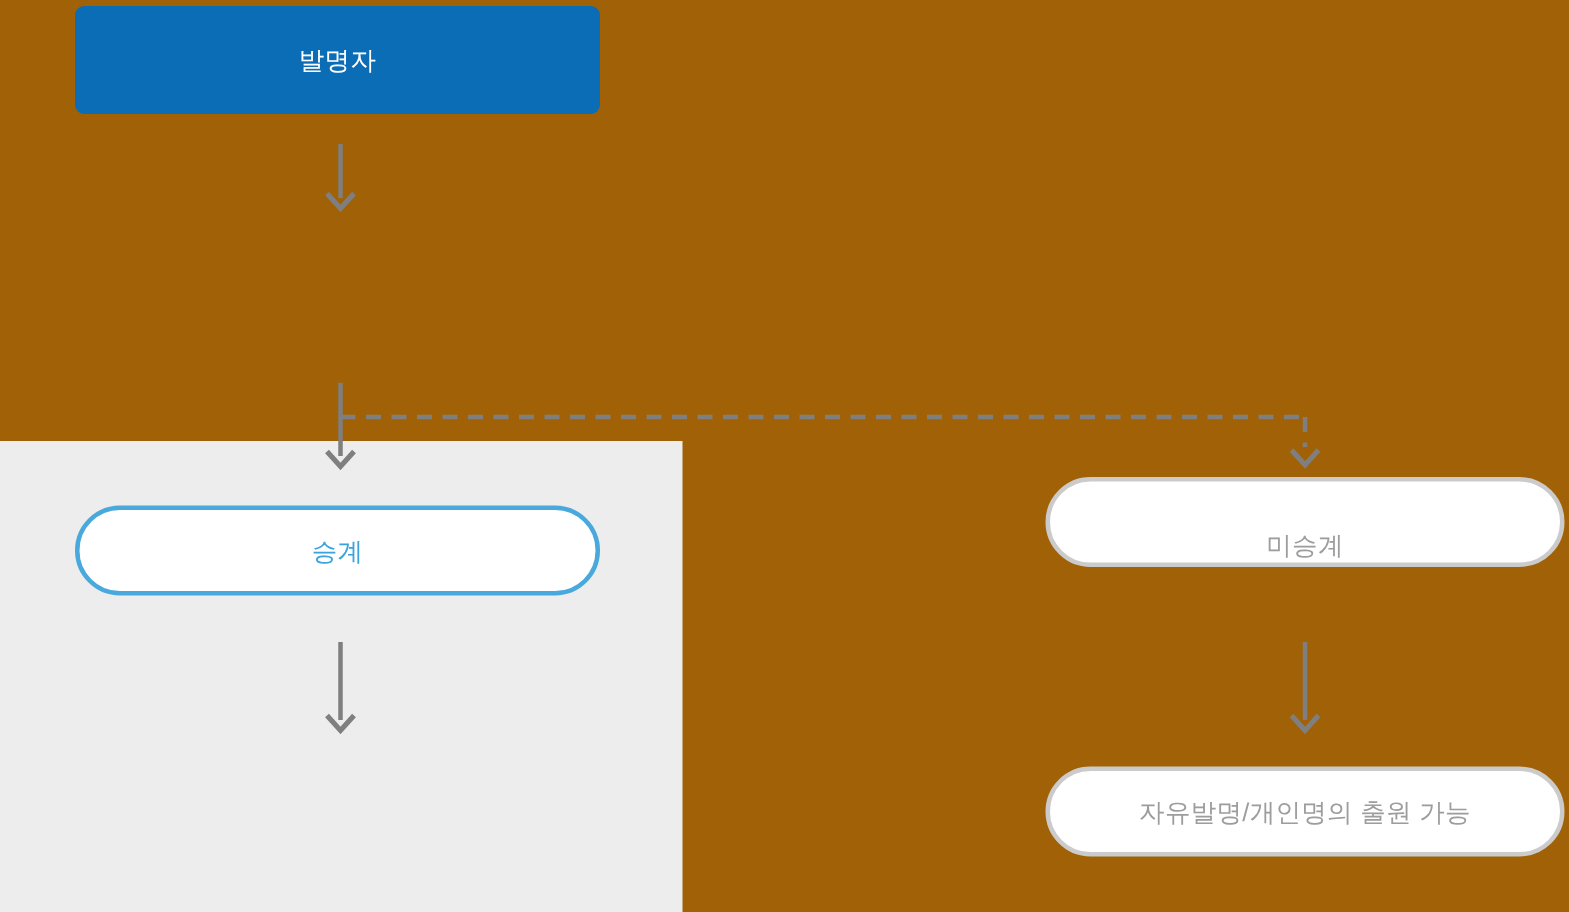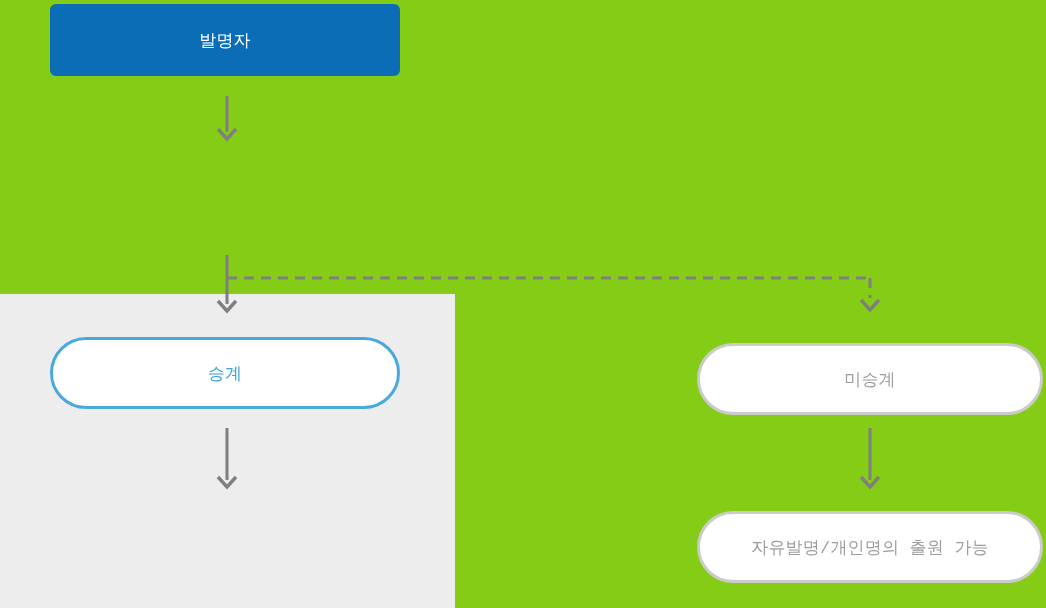--- a/index.html
+++ b/index.html
@@ -5,23 +5,22 @@
   html, body {
     margin: 0;
     padding: 0;
     background: #ffffff;
     font-family: "Liberation Sans", "DejaVu Sans", sans-serif;
   }
   .canvas {
     position: relative;
     width: 1046px;
     height: 608px;
-    background: #84cc16;
+    background: #a16207;
     overflow: hidden;
-    font-family: Liberation Mono, monospace;
   }
   .panel {
     position: absolute;
     left: 0;
     top: 294px;
     width: 455px;
     height: 314px;
     background: #ededed;
   }
   .node {
@@ -44,39 +43,39 @@
     top: 4px;
     height: 72px;
     background: #0b6db5;
   }
   .rect.foundation {
     top: 160px;
     height: 78px;
     background: #1792dc;
   }
   .pill {
-    height: 72px;
+    height: 60px;
     background: #ffffff;
     border-radius: 40px;
   }
   .pill.blue {
     left: 50px;
     width: 350px;
     border: 3px solid #49a8dc;
     color: #3aa2dd;
   }
   .pill.gray {
     left: 697px;
     width: 346px;
     border: 3px solid #cbcbcb;
     color: #9d9d9d;
   }
   .pill.succession { top: 337px; }
   .pill.cost-support { top: 511px; }
-  .pill.non-succession { top: 343px; }
+  .pill.non-succession { top: 318px; align-items: flex-end; }
   .pill.free-invention { top: 511px; }
   .arrow-svg {
     position: absolute;
     display: block;
   }
 </style>
 </head>
 <body>
 
 <div class="canvas">

